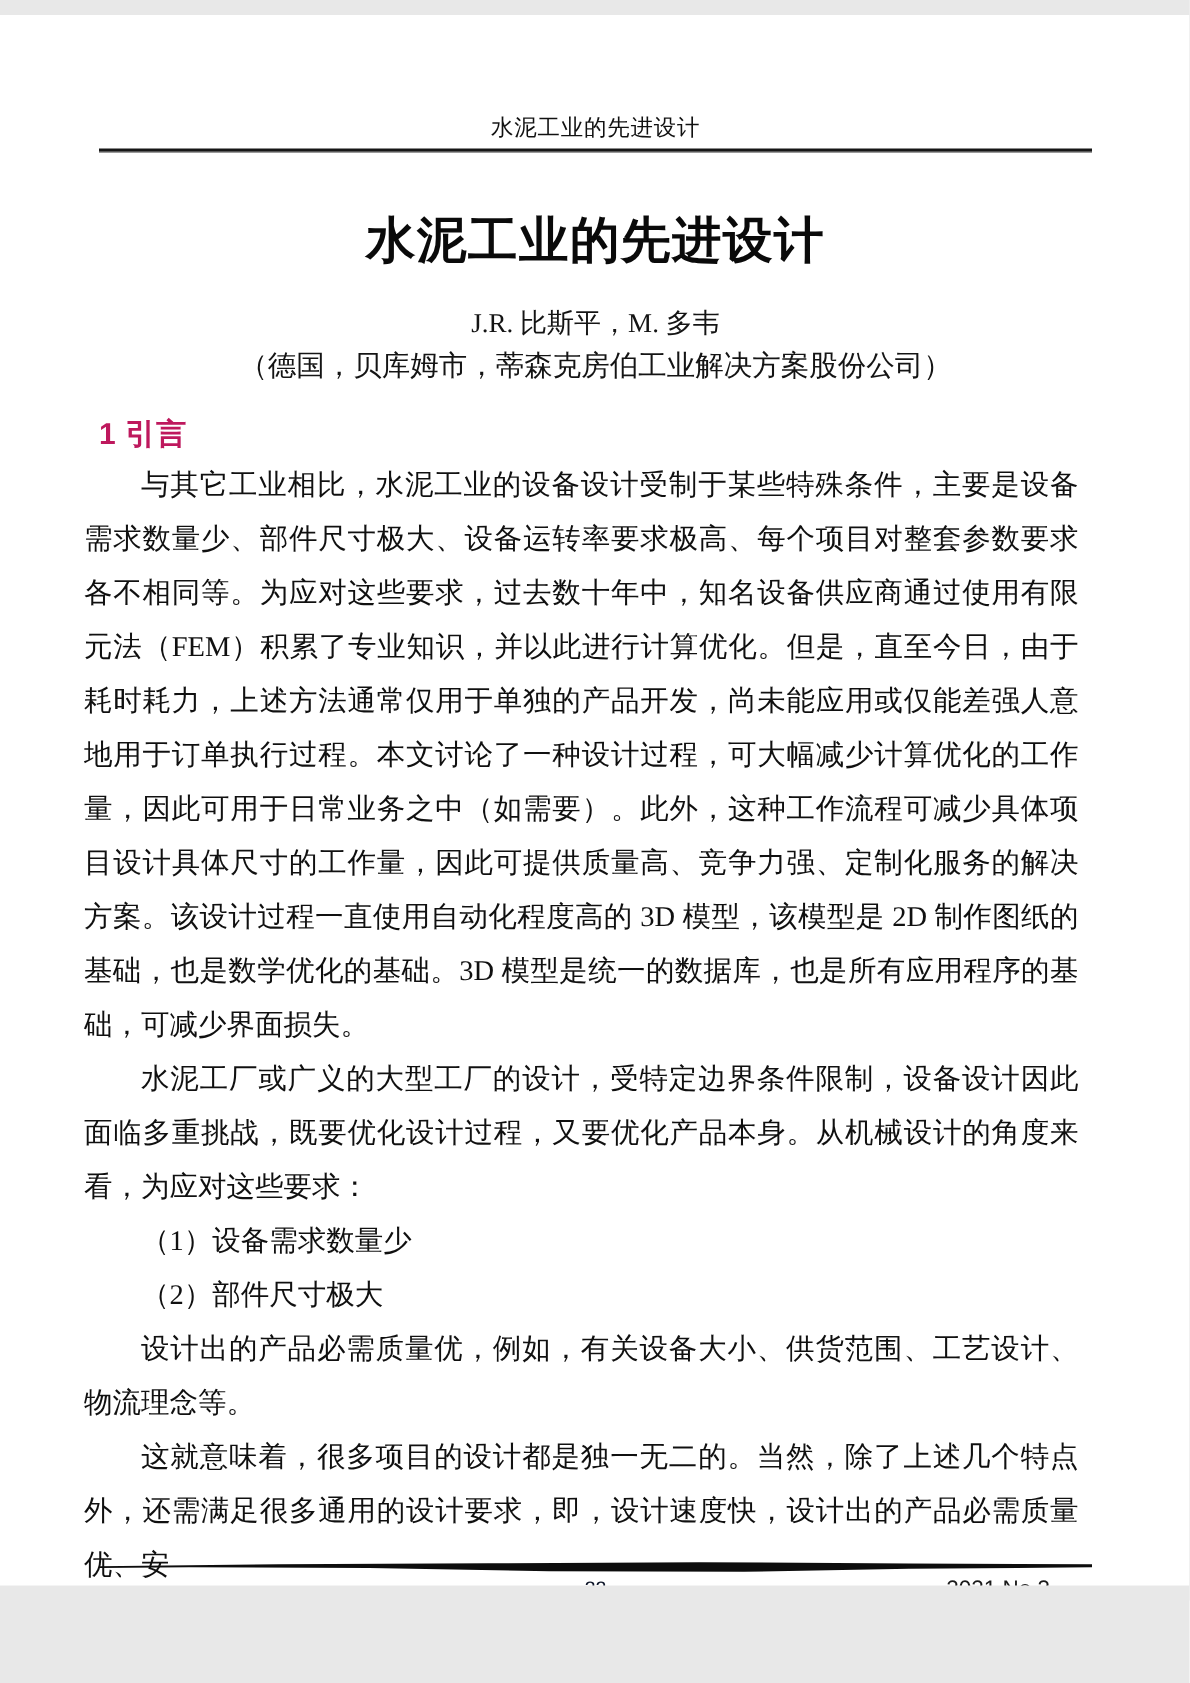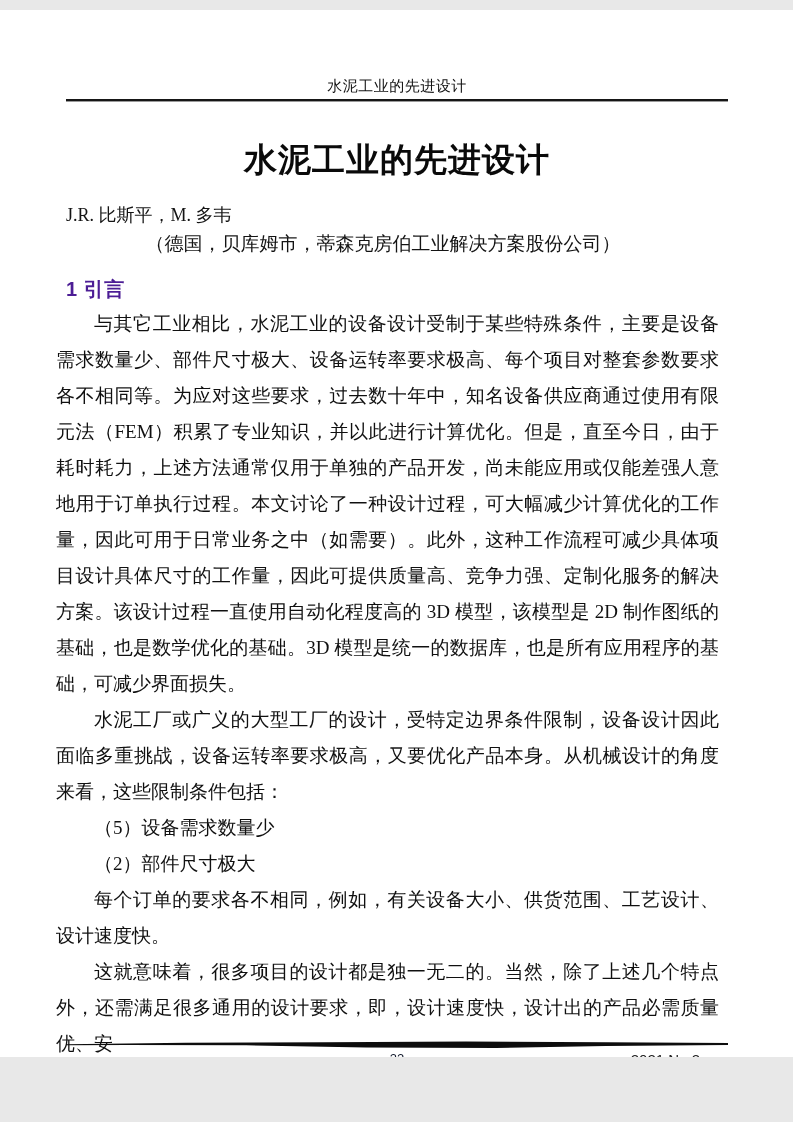--- a/index.html
+++ b/index.html
@@ -23,29 +23,29 @@
     position:absolute;left:66px;top:89px;width:662px;height:2px;
     background:#161616;border-bottom:1px solid #9a9a9a;
   }
   .doc-title{
     position:absolute;left:66px;top:128px;width:662px;
     text-align:center;font-size:33px;font-weight:700;
     letter-spacing:1px;color:#0a0a0a;
   }
   .byline{
     position:absolute;left:66px;top:193px;width:662px;
-    text-align:left;font-size:18px;color:#141414;
+    text-align:center;font-size:18px;color:#141414;
   }
   .affiliation{
-    position:absolute;left:52px;top:221px;width:662px;
+    position:absolute;left:66px;top:221px;width:662px;
     text-align:center;font-size:19px;color:#141414;
   }
   .section-heading{
     position:absolute;left:66px;top:266px;width:662px;
-    font-size:20px;font-weight:700;color:#4c1d95;
+    font-size:20px;font-weight:700;color:#be185d;
     letter-spacing:0.5px;
   }
   .body-block{
     position:absolute;left:56px;top:296px;width:663px;
     font-size:19px;line-height:36px;text-align:justify;
     color:#101010;
   }
   .body-block p{margin:0;text-indent:2em;}
   .body-block .list-line{margin:0;text-indent:2em;text-align:left;}
 
@@ -73,24 +73,24 @@
   <h1 class="doc-title sans" style="margin:0;">水泥工业的先进设计</h1>
 
   <div class="byline serif">J.R. 比斯平，M. 多韦</div>
 
   <div class="affiliation serif">（德国，贝库姆市，蒂森克房伯工业解决方案股份公司）</div>
 
   <h2 class="section-heading sans" style="margin:0;">1 引言</h2>
 
   <div class="body-block">
     <p>与其它工业相比，水泥工业的设备设计受制于某些特殊条件，主要是设备需求数量少、部件尺寸极大、设备运转率要求极高、每个项目对整套参数要求各不相同等。为应对这些要求，过去数十年中，知名设备供应商通过使用有限元法（FEM）积累了专业知识，并以此进行计算优化。但是，直至今日，由于耗时耗力，上述方法通常仅用于单独的产品开发，尚未能应用或仅能差强人意地用于订单执行过程。本文讨论了一种设计过程，可大幅减少计算优化的工作量，因此可用于日常业务之中（如需要）。此外，这种工作流程可减少具体项目设计具体尺寸的工作量，因此可提供质量高、竞争力强、定制化服务的解决方案。该设计过程一直使用自动化程度高的 3D 模型，该模型是 2D 制作图纸的基础，也是数学优化的基础。3D 模型是统一的数据库，也是所有应用程序的基础，可减少界面损失。</p>
-    <p>水泥工厂或广义的大型工厂的设计，受特定边界条件限制，设备设计因此面临多重挑战，设备运转率要求极高，又要优化产品本身。从机械设计的角度来看，这些限制条件包括：</p>
-    <p class="list-line">（5）设备需求数量少</p>
+    <p>水泥工厂或广义的大型工厂的设计，受特定边界条件限制，设备设计因此面临多重挑战，既要优化设计过程，又要优化产品本身。从机械设计的角度来看，为应对这些要求：</p>
+    <p class="list-line">（1）设备需求数量少</p>
     <p class="list-line">（2）部件尺寸极大</p>
-    <p>每个订单的要求各不相同，例如，有关设备大小、供货范围、工艺设计、设计速度快。</p>
+    <p>设计出的产品必需质量优，例如，有关设备大小、供货范围、工艺设计、物流理念等。</p>
     <p>这就意味着，很多项目的设计都是独一无二的。当然，除了上述几个特点外，还需满足很多通用的设计要求，即，设计速度快，设计出的产品必需质量优、安</p>
   </div>
 
   <svg class="footer-rule" viewBox="0 0 662 9" preserveAspectRatio="none">
     <polygon fill="#0d0d0d" points="0,3.2 120,1.8 260,1.2 400,0.5 540,1.3 662,1.9 662,3.9 540,4.9 430,6.9 300,6.5 180,4.3 60,3.9 0,4.3"></polygon>
   </svg>
 
   <div class="footer-page sans">32</div>
 
   <div class="footer-issue sans">2021.No.3</div>

